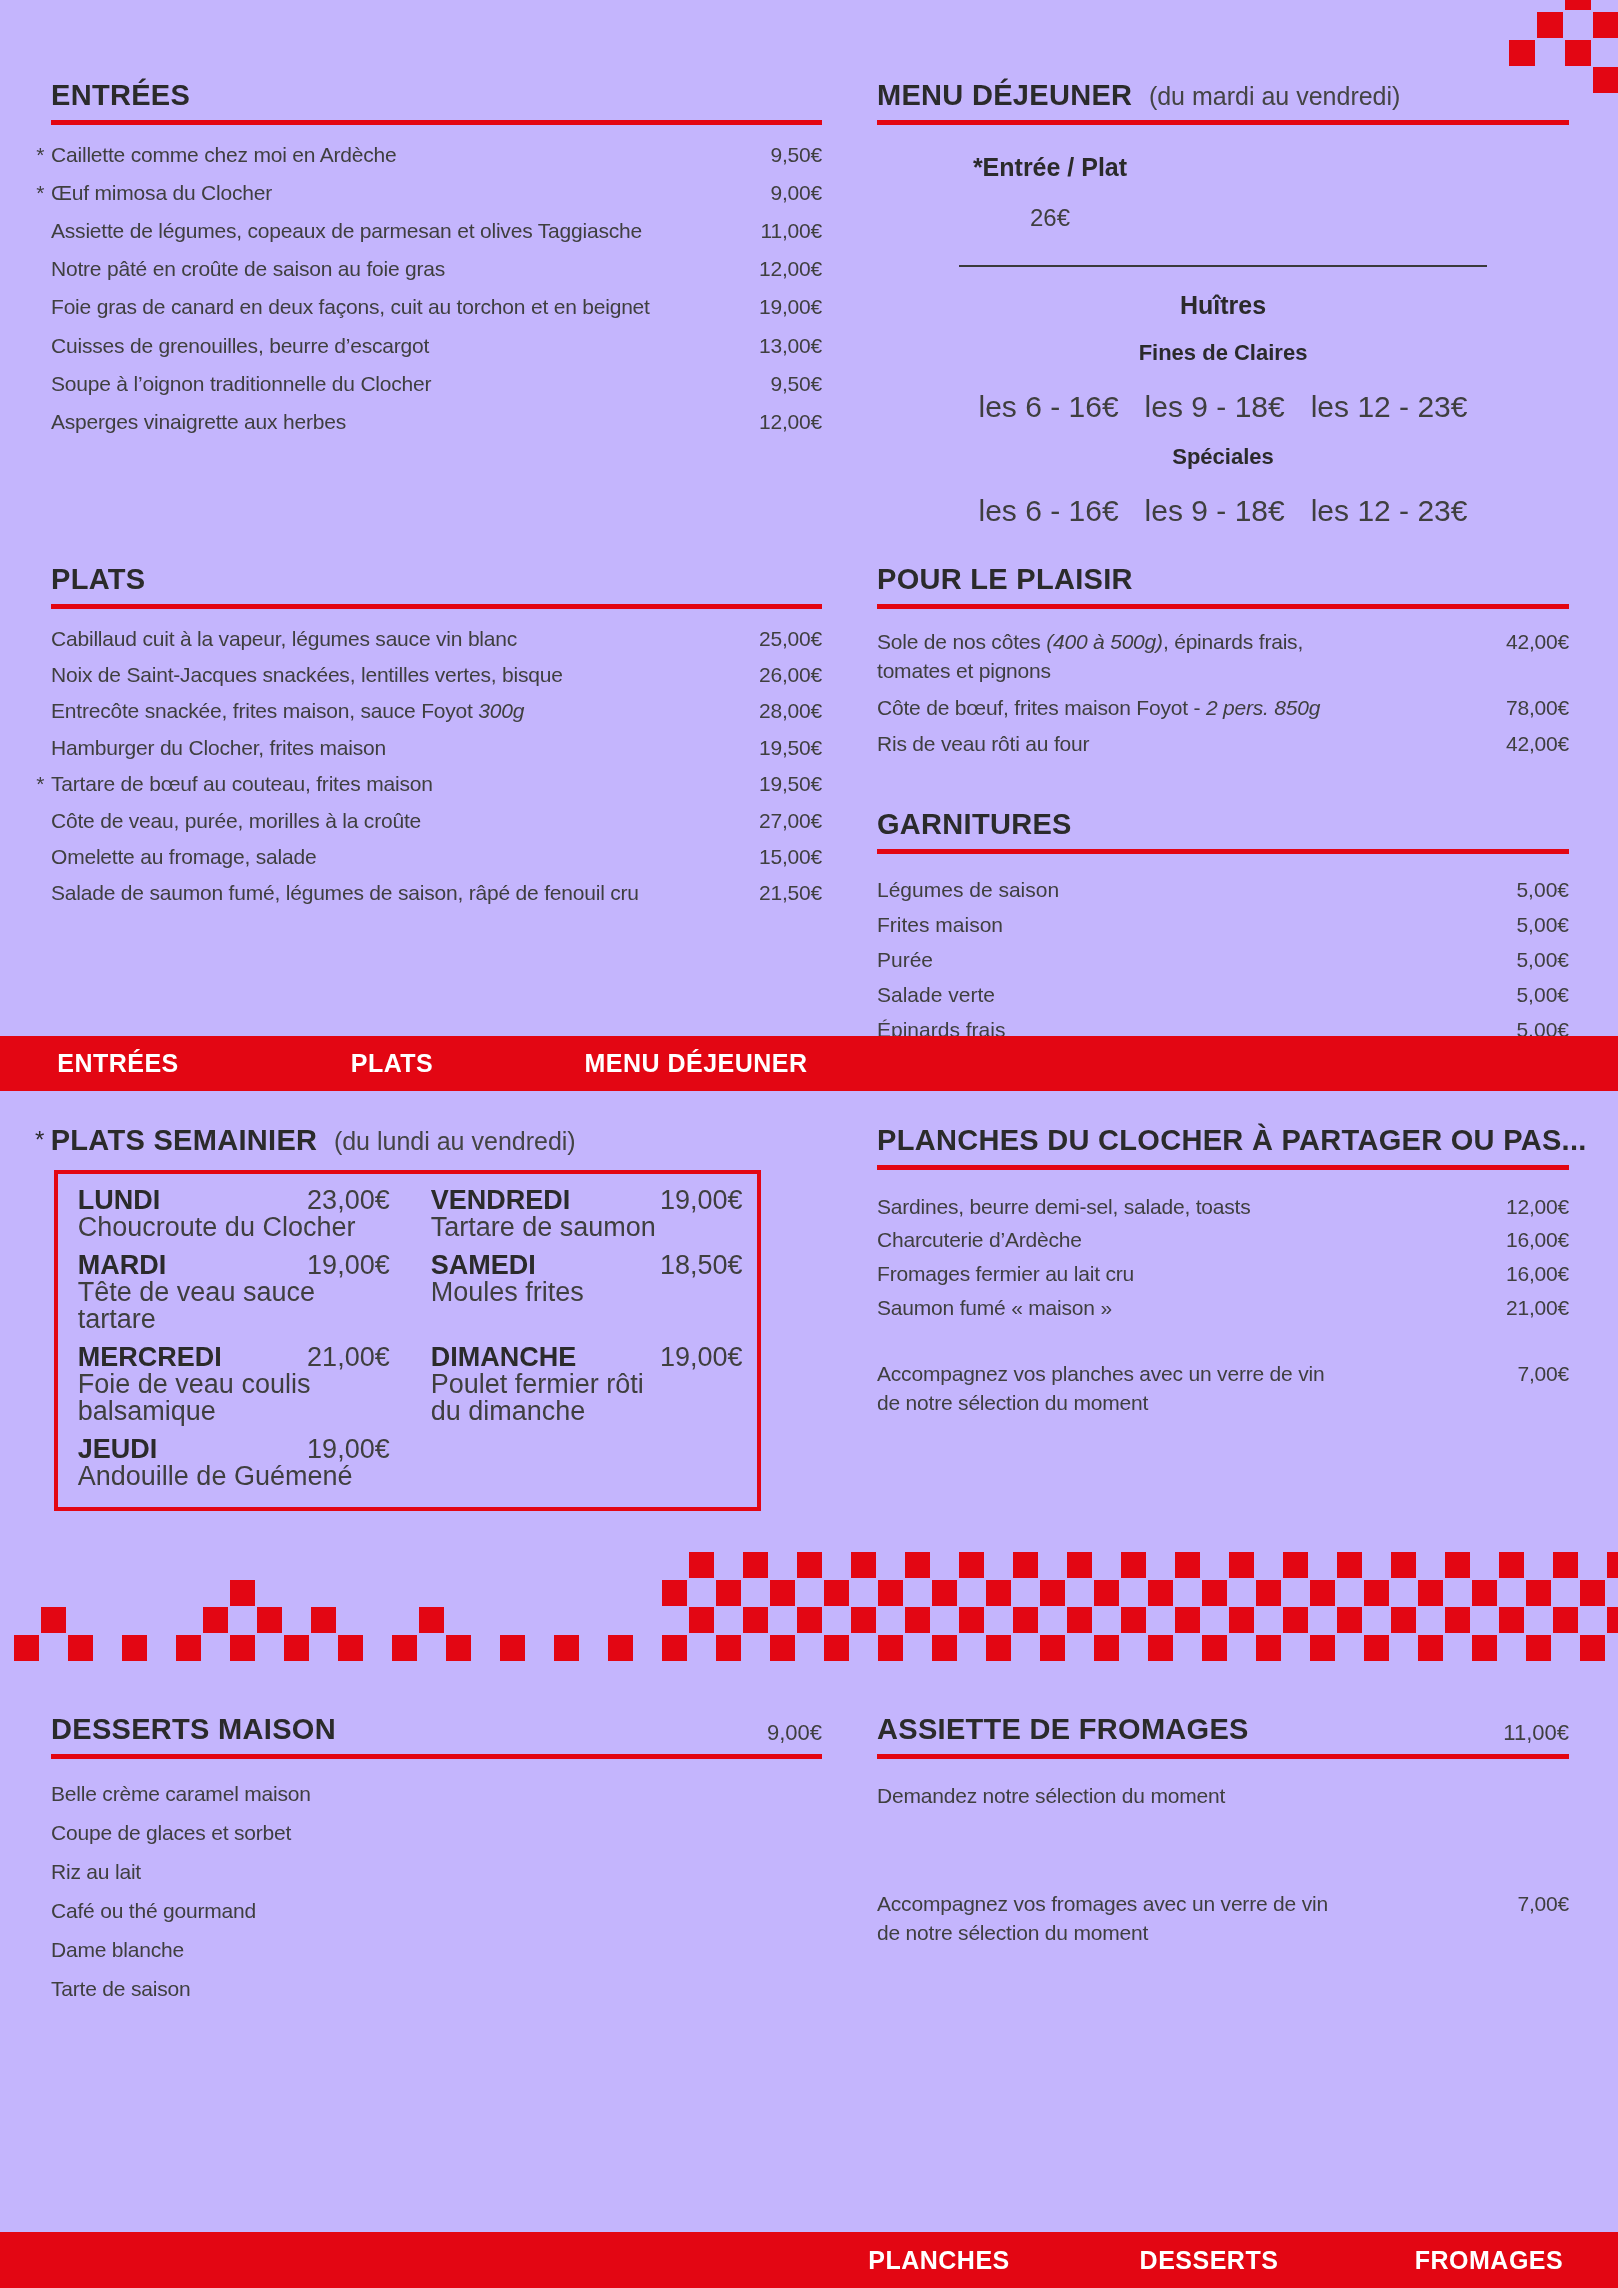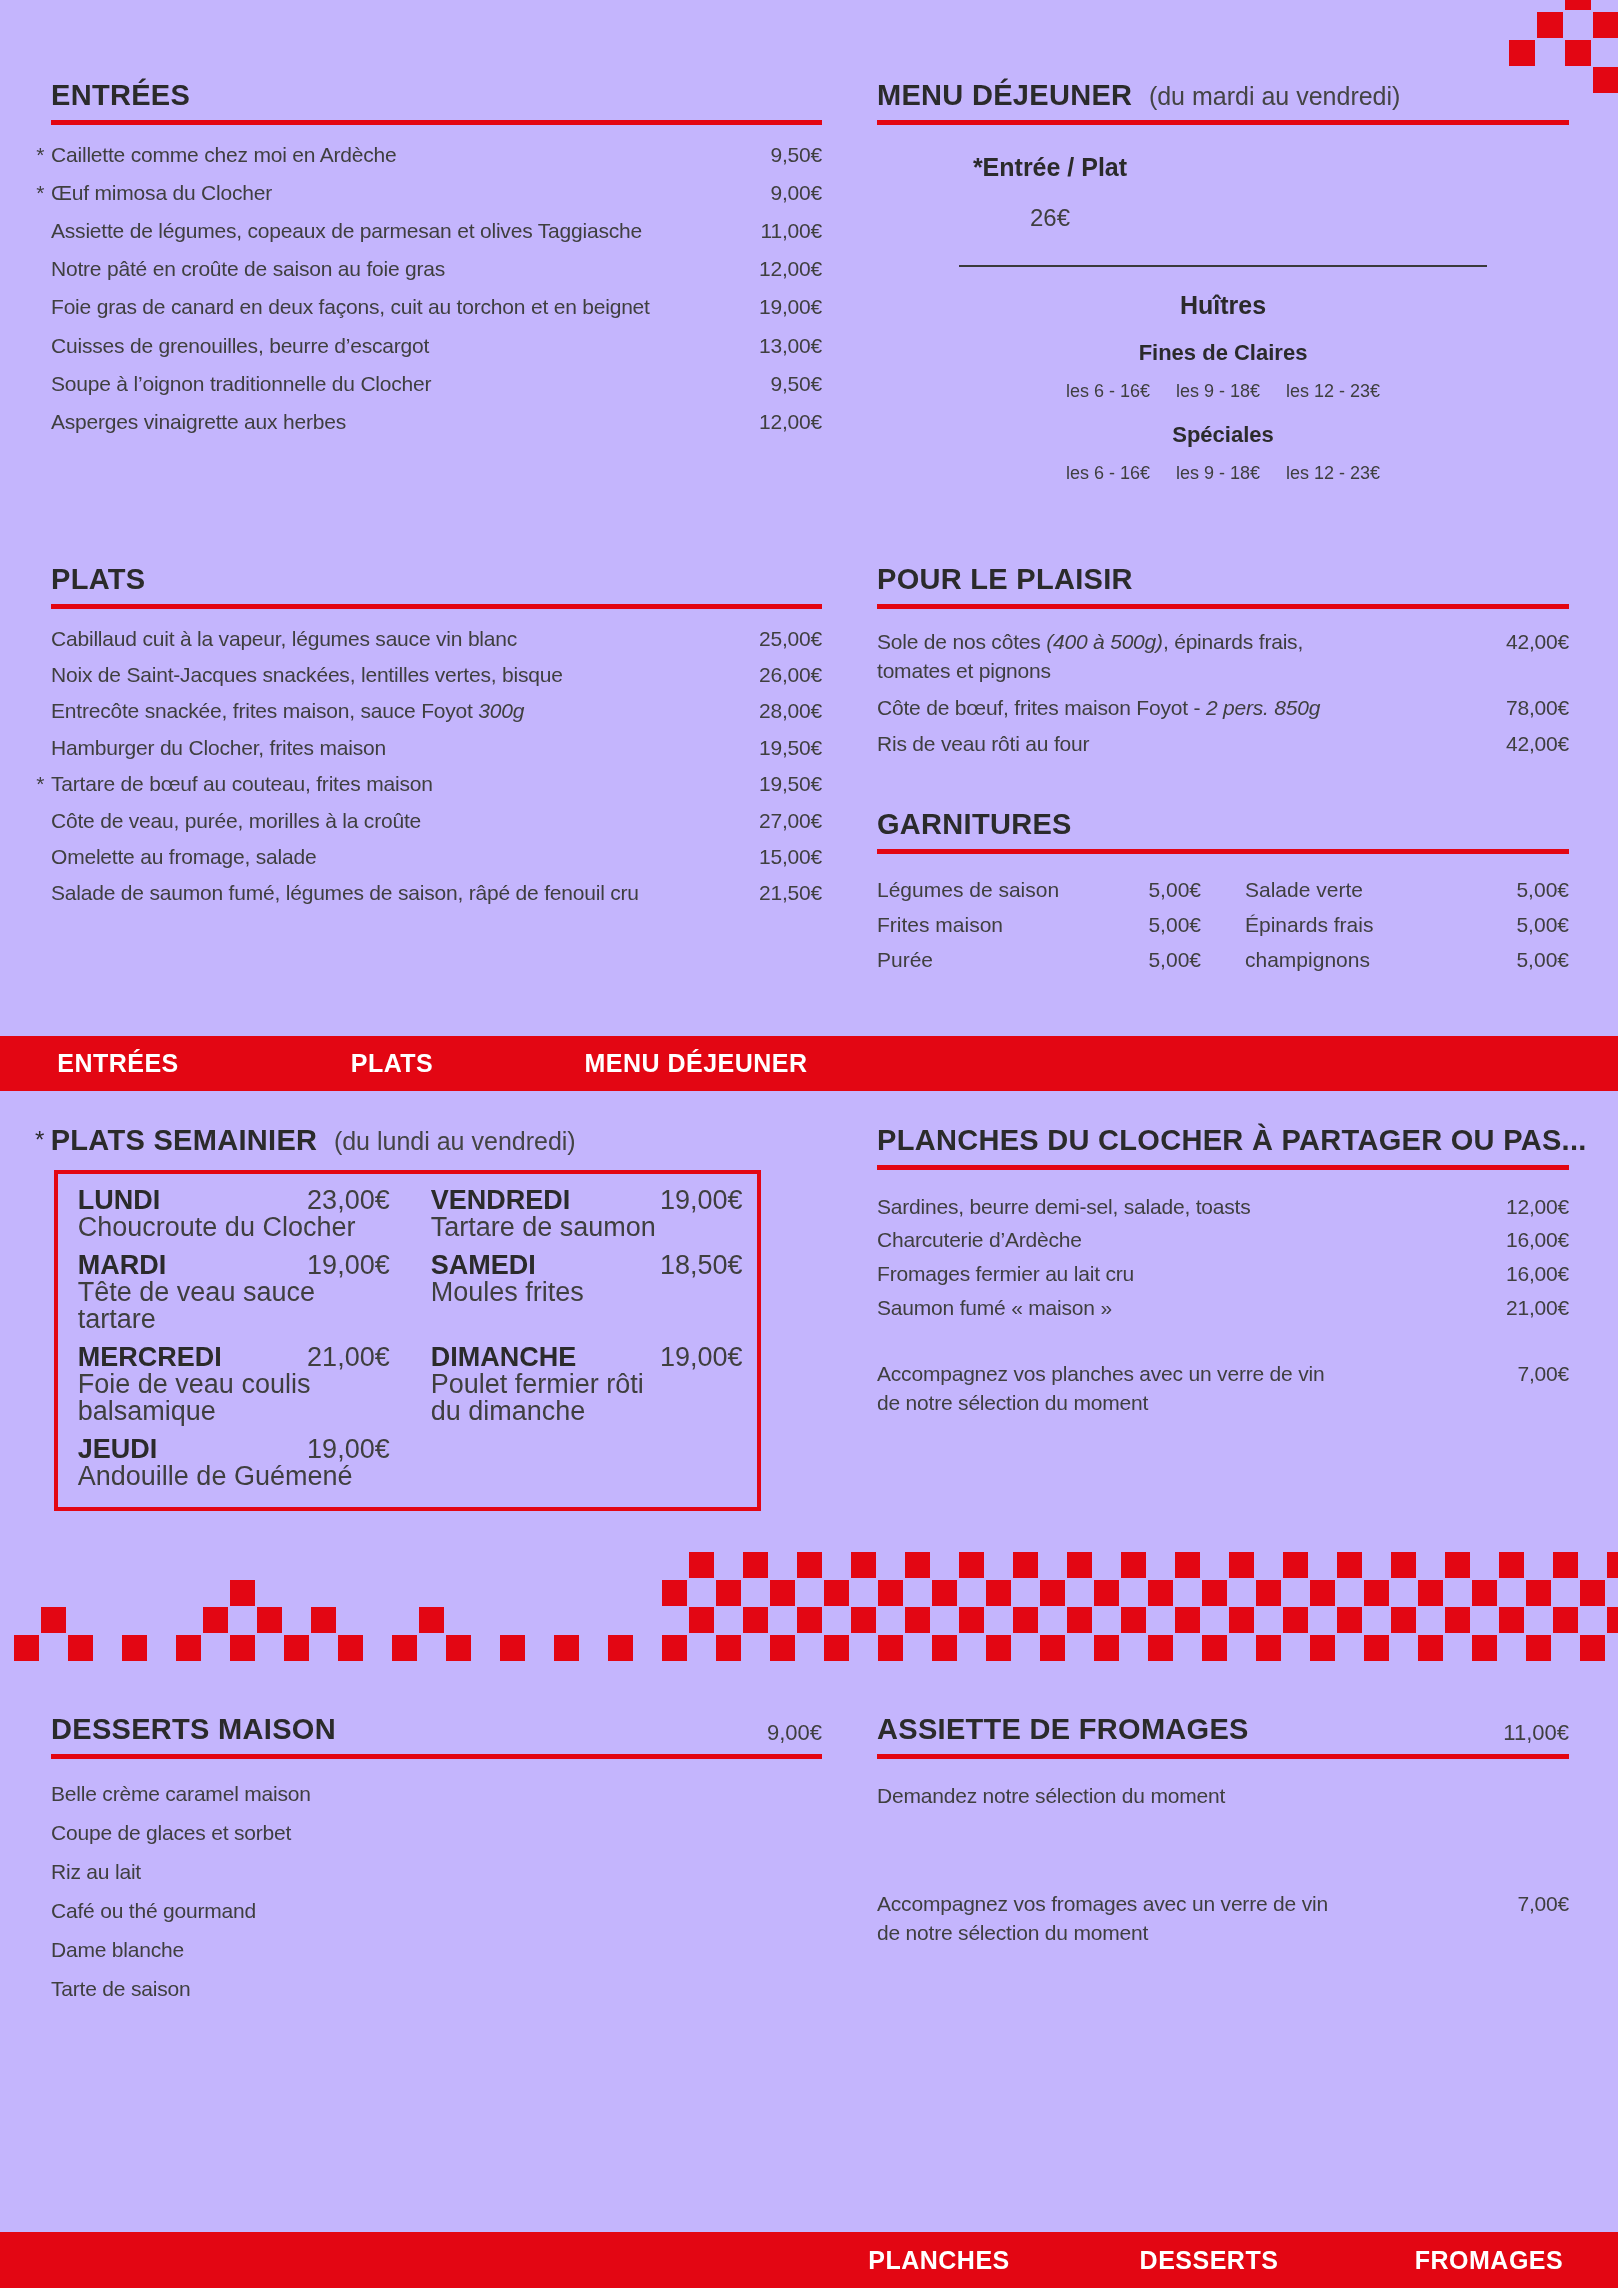--- a/index.html
+++ b/index.html
@@ -35,23 +35,23 @@
   #sec-fromages .items { margin-top:22px; }
   #sec-fromages .note-block { margin-top:79px; }
   
   .formulas { display:flex; margin-top:28px; }
   .formula { width:50%; text-align:center; }
   .formula-label { font-size:25px; font-weight:bold; color:#2b2b2b; }
   .formula-price { font-size:24px; margin-top:22px; }
   .dej-divider { width:528px; height:1.8px; background:#3a3a3a; margin:33px auto 0; }
   .oyster-title { text-align:center; font-size:25px; font-weight:bold; color:#2b2b2b; margin-top:24px; }
   .variety-name { text-align:center; font-size:22px; font-weight:bold; color:#2b2b2b; margin-top:20px; }
-  .variety-sizes { display:flex; justify-content:center; gap:26px; font-size:18px; margin-top:15px; }
-  
-  .garnish-grid { display:grid; grid-template-columns:1fr 1fr; column-gap:44px; margin-top:18.5px; }
+  .variety-sizes { display:flex; justify-content:center; gap:26px; font-size:30px; margin-top:24px; }
+  
+  .garnish-grid { display:grid; grid-template-columns:1fr; column-gap:44px; margin-top:18.5px; }
   .garnish-row { display:flex; justify-content:space-between; font-size:21px; line-height:35px; }
   
   .band { position:absolute; left:0; width:1619px; background:#e30613; }
   #mid-band { top:1036px; height:55px; }
   #bottom-band { top:2232px; height:57px; }
   .band-label { position:absolute; top:0; transform:translateX(-50%); color:#fff;
                 font-size:25px; font-weight:bold; letter-spacing:0.5px; white-space:nowrap; }
   #mid-band .band-label { line-height:55px; }
   #bottom-band .band-label { line-height:57px; }
   #mid-band .band-label:nth-of-type(1){ left:118px; }

